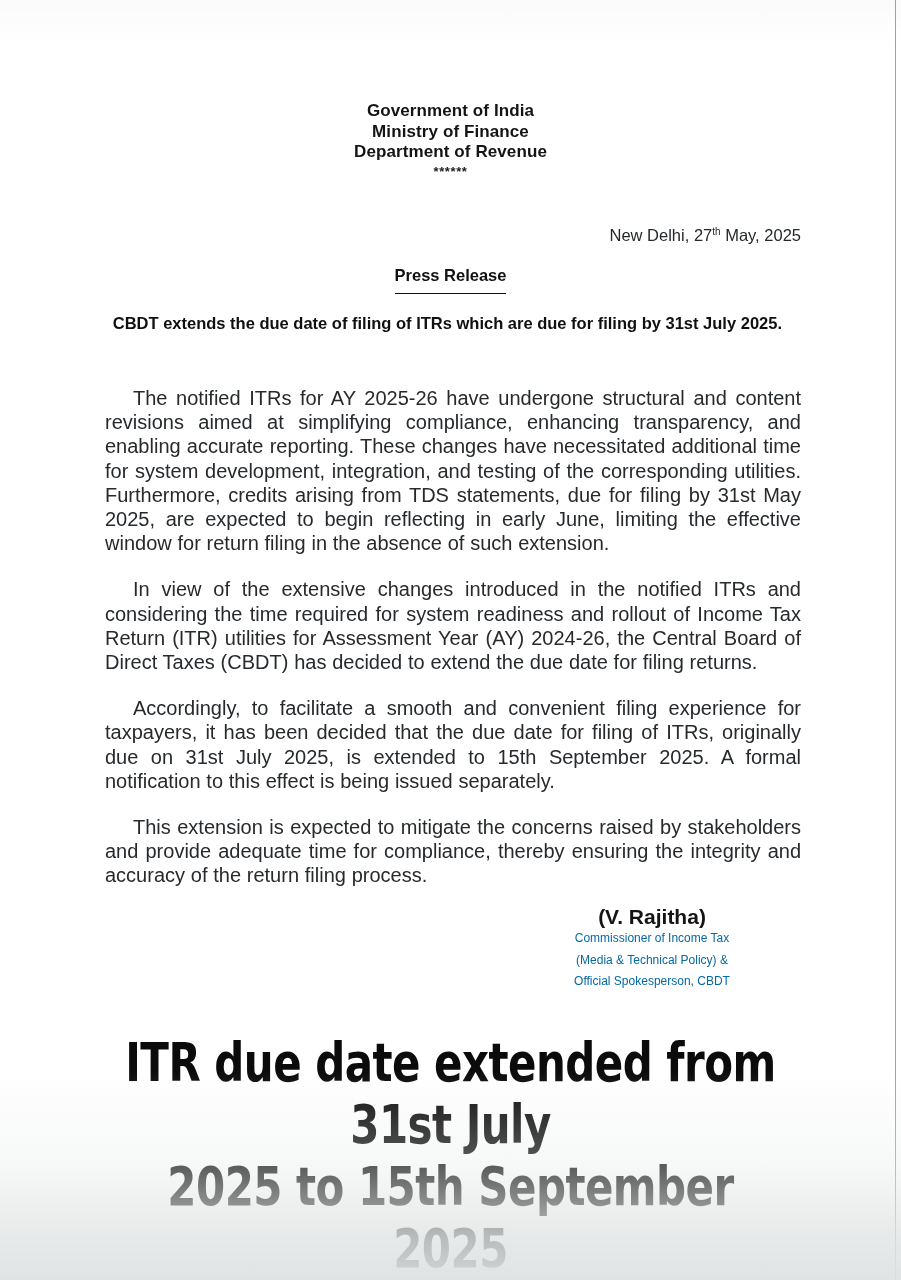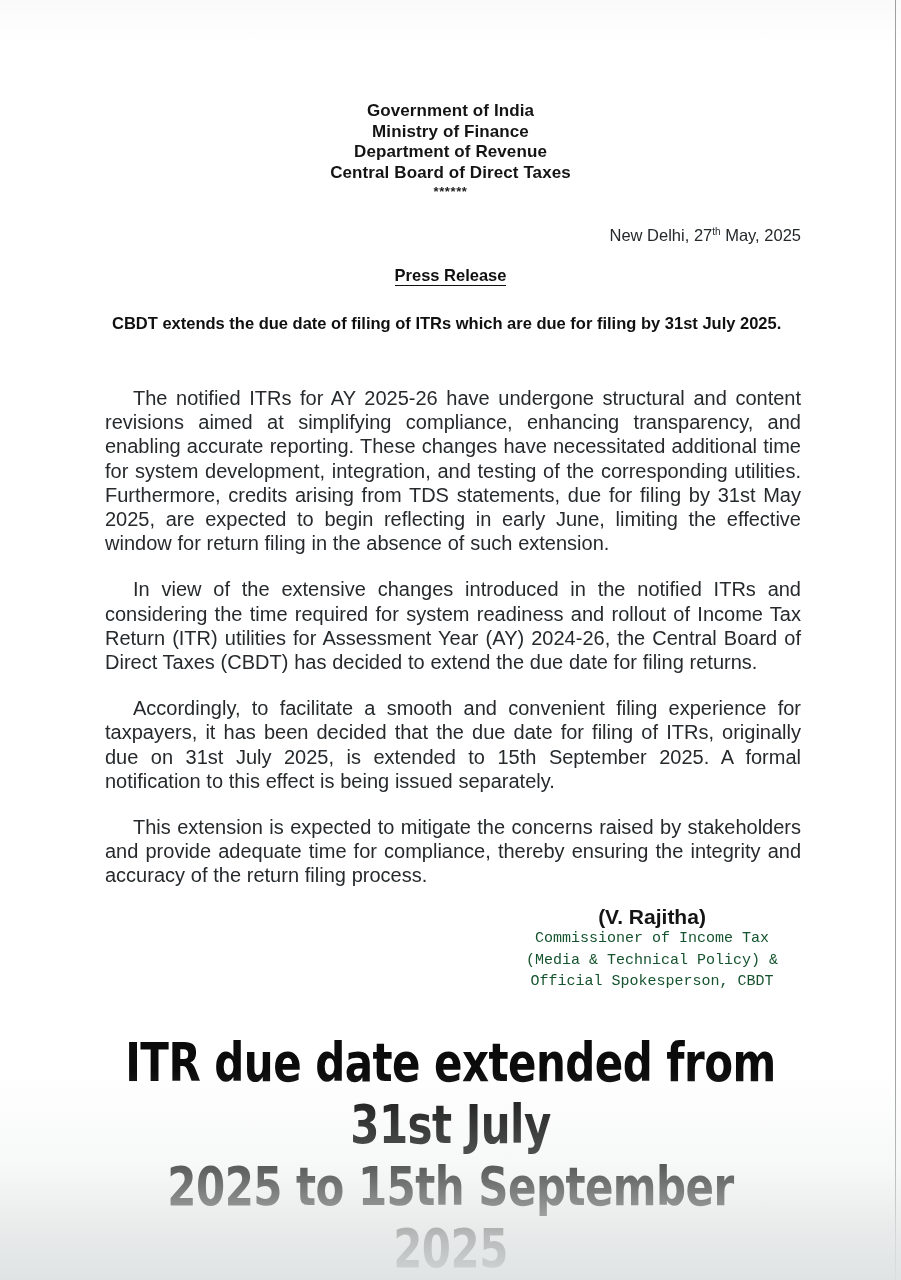--- a/index.html
+++ b/index.html
@@ -95,30 +95,30 @@
     position: absolute;
     left: 0; right: 0;
     top: 266px;
     text-align: center;
     font-size: 16.5px;
     font-weight: bold;
     color: #101010;
   }
   .pr-heading span {
     border-bottom: 1.6px solid #101010;
-    padding-bottom: 1px;
+    padding-bottom: 9px;
   }
 
   
   .subject {
     position: absolute;
-    left: 112px;
+    left: 104px;
     width: 678px;
     top: 306px;
-    text-align: left;
+    text-align: right;
     font-size: 16.5px;
     font-weight: bold;
     line-height: 34px;
     color: #101010;
   }
 
   
   .body-copy {
     position: absolute;
     left: 105px;
@@ -144,24 +144,23 @@
     text-align: center;
     width: 300px;
   }
   .signature .sig-name {
     font-size: 21px;
     font-weight: bold;
     line-height: 22px;
     color: #141414;
   }
   .signature .sig-line {
-    font-size: 15px;
+    font-size: 12px;
     line-height: 21.5px;
-    color: #14532d;
-    font-family: Liberation Mono, monospace;
+    color: #0369a1;
   }
 
   
   .caption {
     position: absolute;
     left: 60px;
     width: 781px;
     top: 1032px;
     text-align: center;
     font-family: "DejaVu Sans Condensed", "Liberation Sans Narrow", "Liberation Sans", sans-serif;
@@ -178,21 +177,20 @@
 <body>
 
 <div class="page">
 
   <div class="top-haze"></div>
 
   <div class="letterhead">
     <div class="lh-line">Government of India</div>
     <div class="lh-line">Ministry of Finance</div>
     <div class="lh-line">Department of Revenue</div>
-    <div class="lh-line">Central Board of Direct Taxes</div>
     <div class="lh-stars">******</div>
   </div>
 
   <div class="dateline"><span>New Delhi, </span><span>27</span><sup>th</sup><span> May, 2025</span></div>
 
   <div class="pr-heading">
     <span>Press Release</span>
   </div>
 
   <div class="subject">CBDT extends the due date of filing of ITRs which are due for filing by 31st July 2025.</div>

